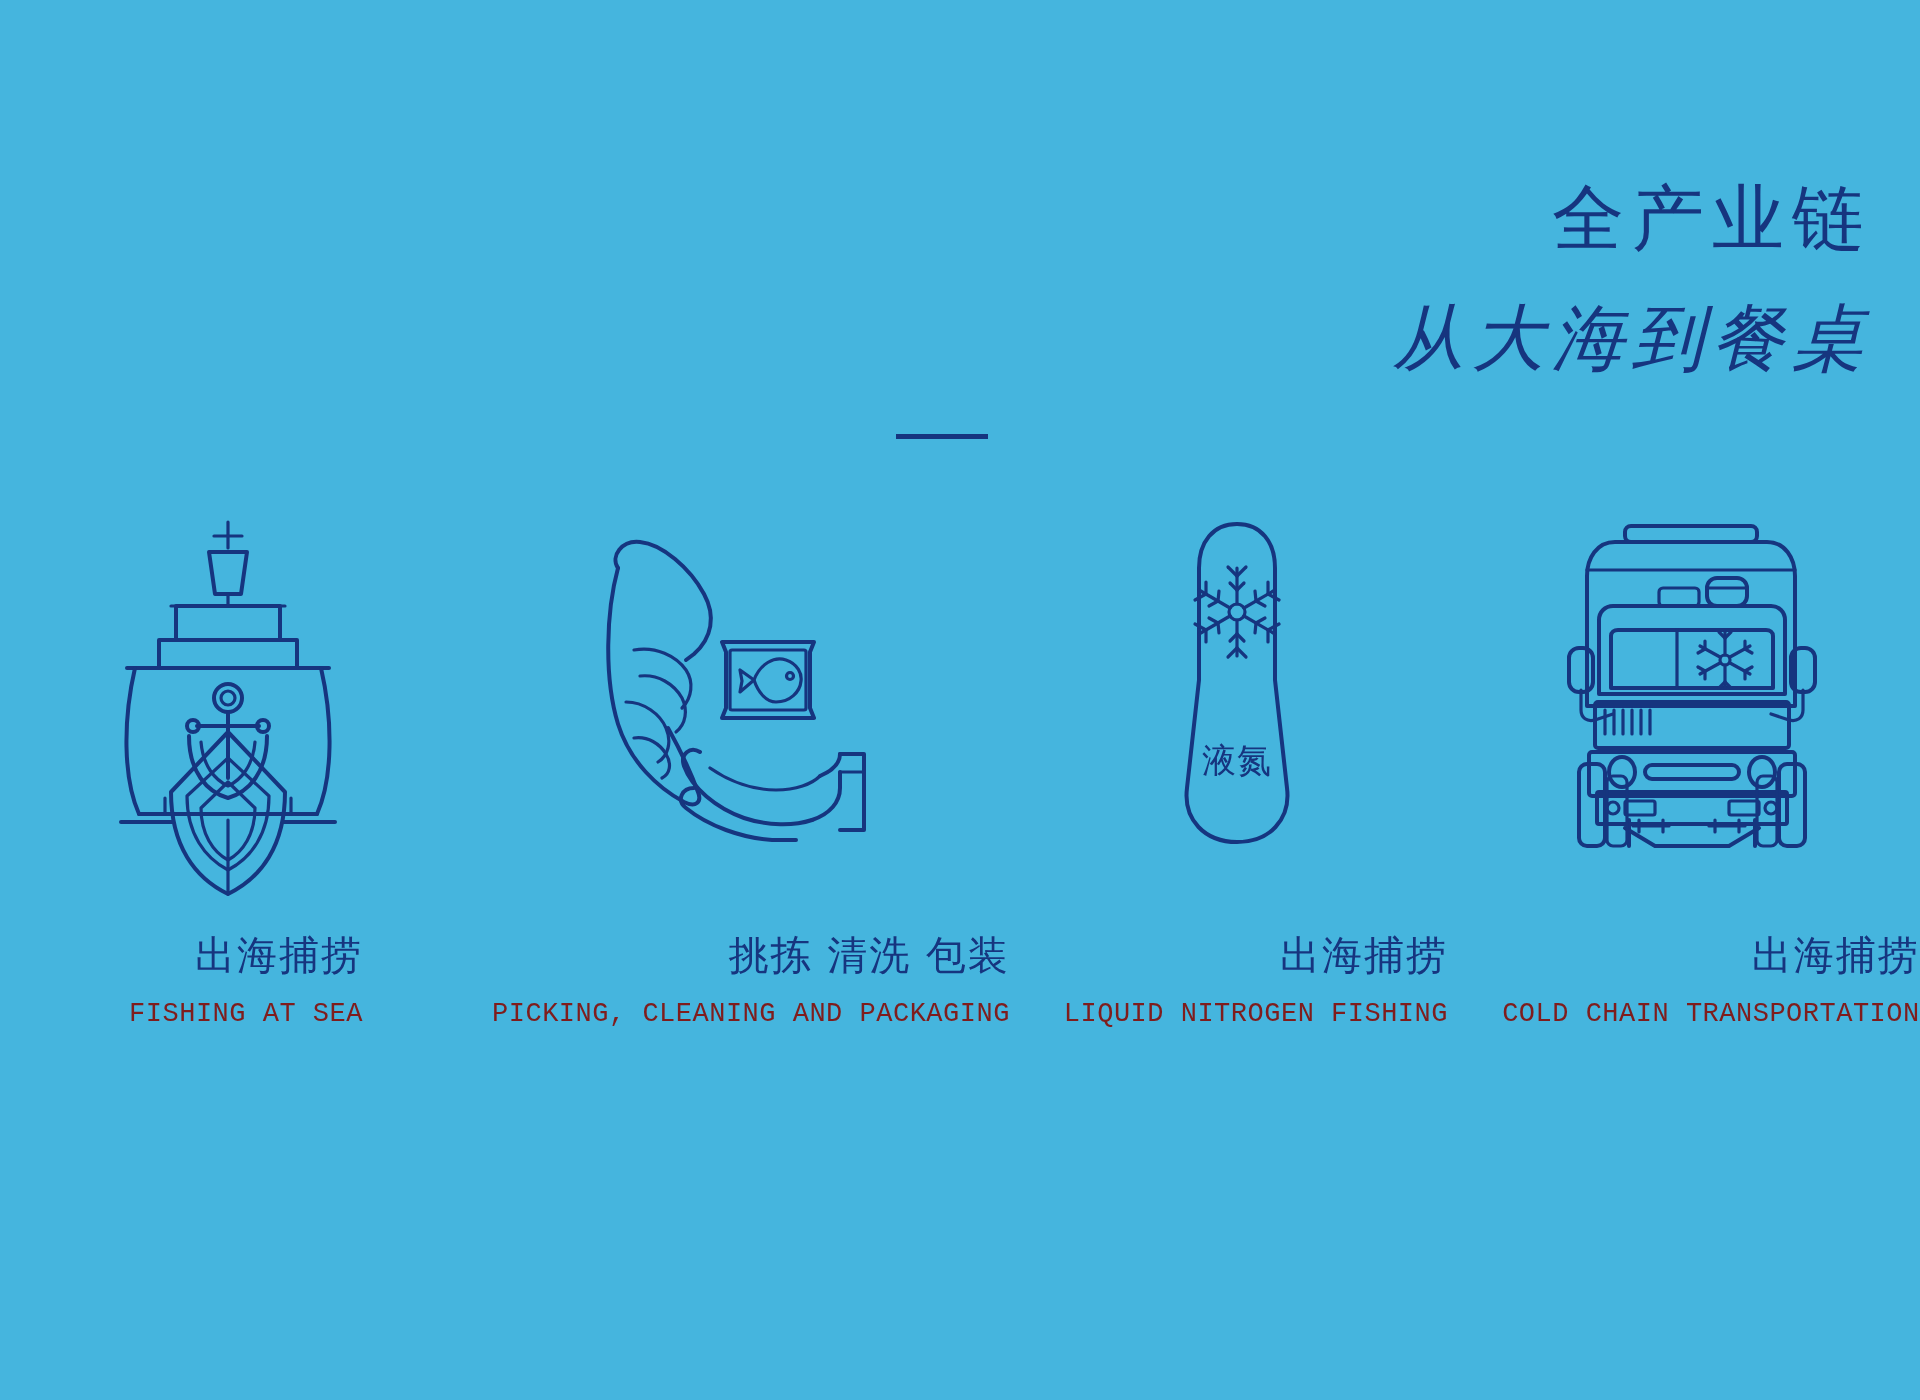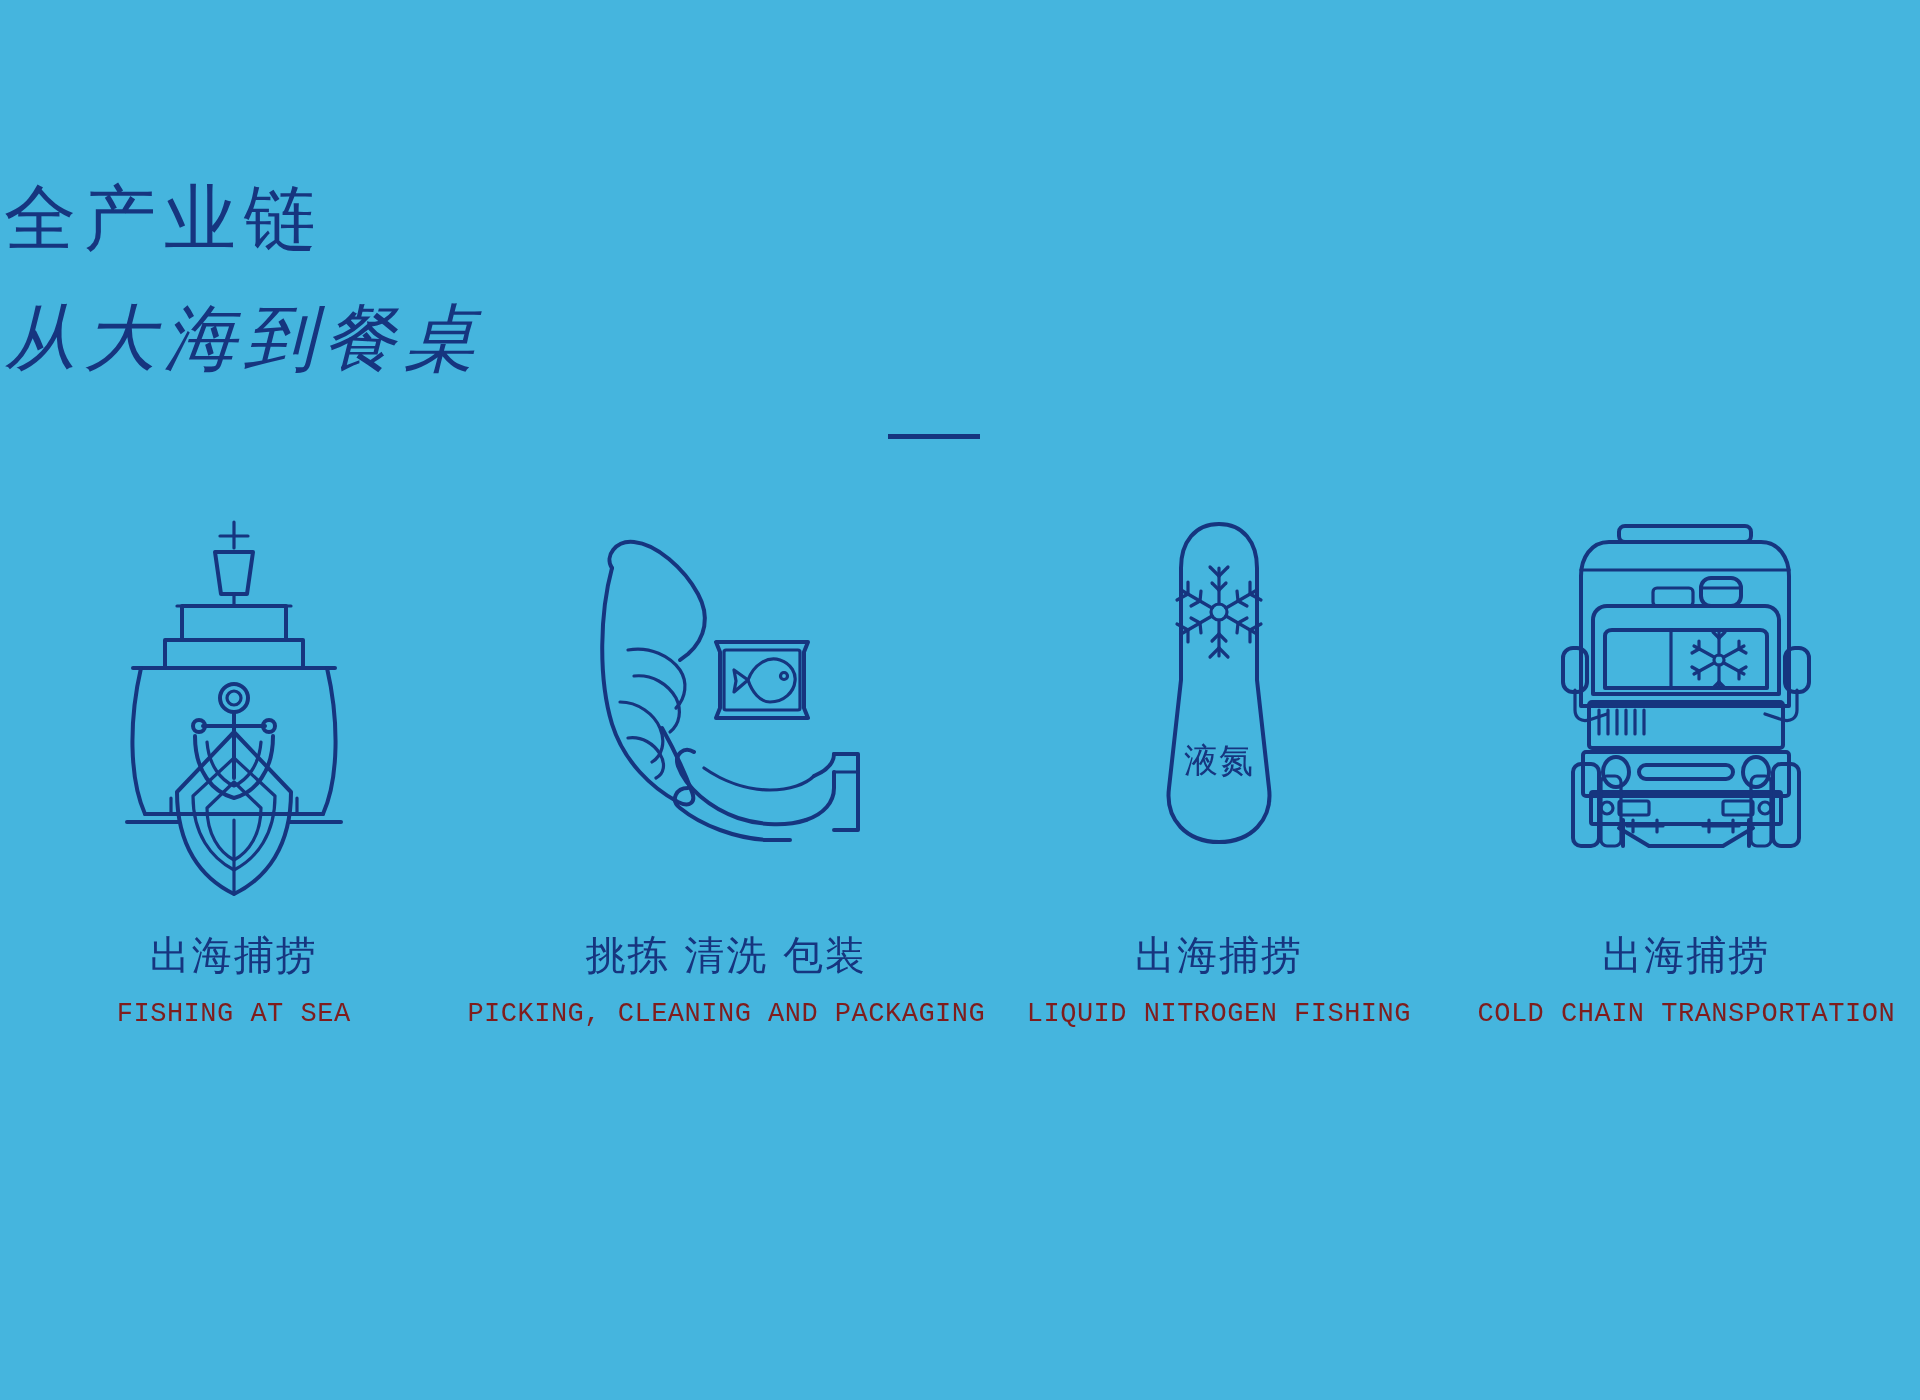--- a/index.html
+++ b/index.html
@@ -7,23 +7,23 @@
   body {
     background:#45b5de;
     font-family:"Liberation Sans", "DejaVu Sans", sans-serif;
     overflow:hidden;
     position:relative;
   }
 
   
   .header {
     position:absolute;
-    left:4px; top:180px;
+    left:12px; top:180px;
     width:1860px;
-    text-align:left;
+    text-align:right;
   }
   .title-line1 {
     font-size:72px;
     font-weight:400;
     color:#16357f;
     letter-spacing:8px;
     line-height:1.08;
     font-family:"DejaVu Sans","Liberation Sans",sans-serif;
   }
   .title-line2 {
@@ -60,21 +60,22 @@
     flex-direction:column;
     align-items:center;
   }
   .icon-box {
     height:330px;
     display:flex;
     justify-content:center;
   }
   .labels {
     margin-top:78px;
-    text-align:center;
+    text-align:right;
+    margin-left:37px;
   }
   .label-cn {
     font-size:40px;
     color:#16357f;
     letter-spacing:2px;
     font-family:"DejaVu Sans","Liberation Sans",sans-serif;
     white-space:nowrap;
   }
   .label-en {
     margin-top:16px;

